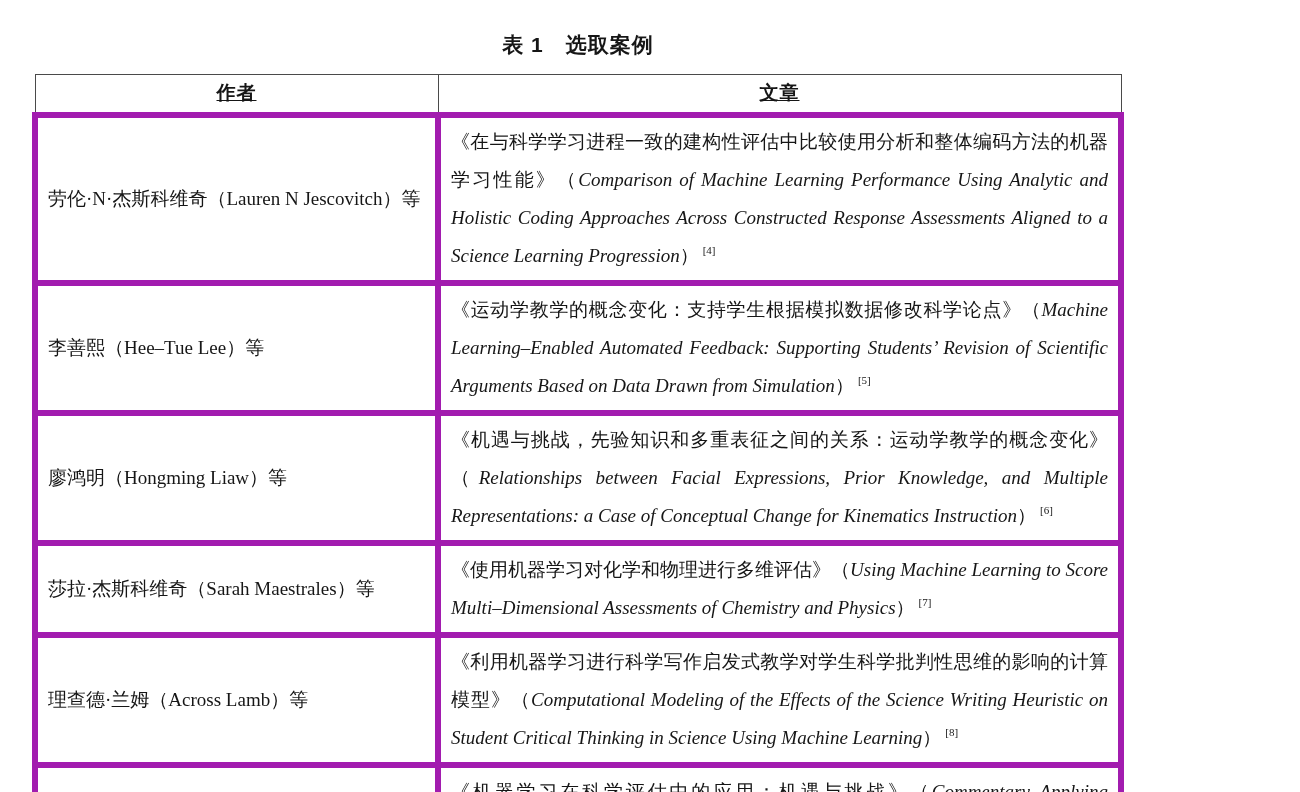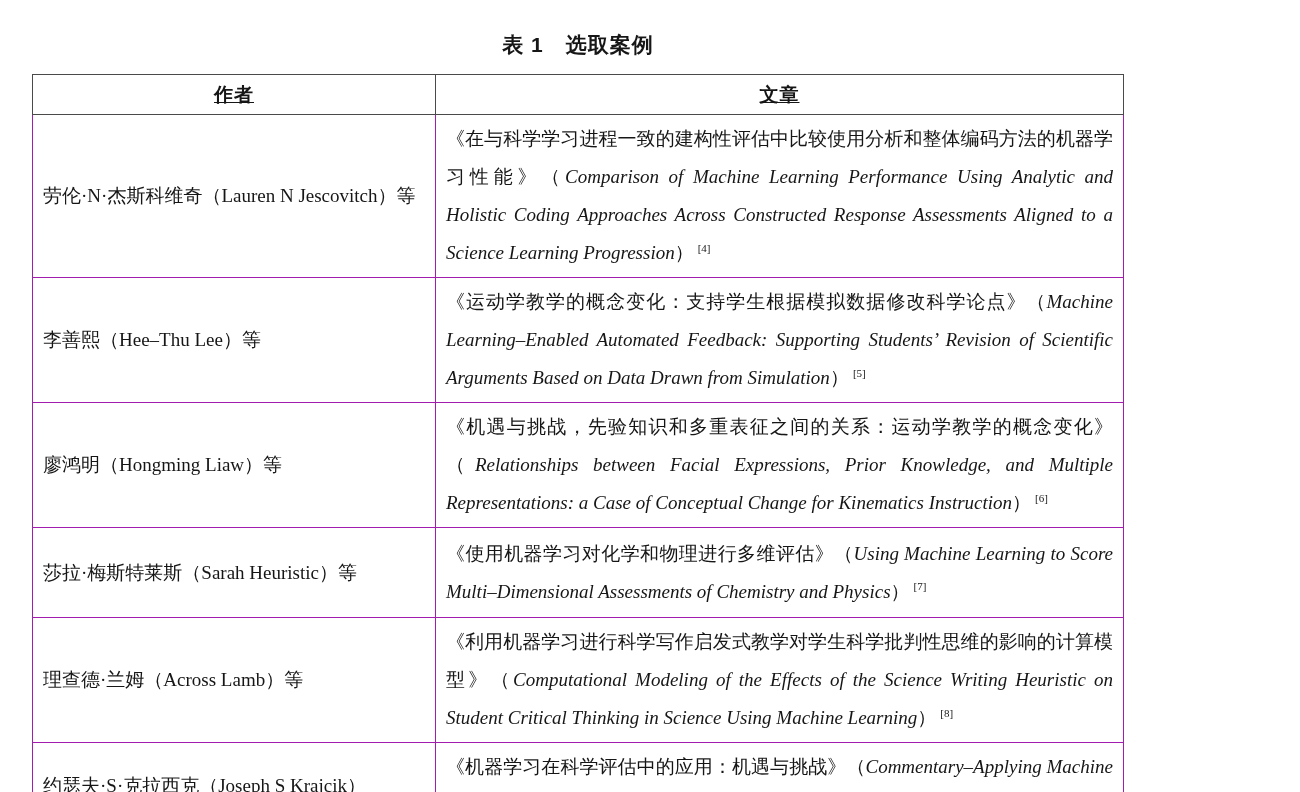--- a/index.html
+++ b/index.html
@@ -36,21 +36,21 @@
     height: 40px;
     font-family: "Liberation Sans", "DejaVu Sans", sans-serif;
     font-weight: bold;
     font-size: 19px;
     text-align: center;
     vertical-align: middle;
     letter-spacing: 1px;
     text-decoration: underline;
   }
   table.cases td {
-    border: 1px solid #a21caf;
+    border: 6px solid #a21caf;
     vertical-align: middle;
     font-size: 19px;
     line-height: 38px;
     padding: 5px 10px;
   }
   td.author-cell {
     text-align: left;
   }
   td.article-cell {
     text-align: justify;
@@ -91,31 +91,31 @@
         <th>文章</th>
       </tr>
     </thead>
     <tbody id="table-body">
   <tr>
     <td class="author-cell"><span>劳伦·N·杰斯科维奇（Lauren N Jescovitch）等</span></td>
     <td class="article-cell"><span class="zh">《在与科学学习进程一致的建构性评估中比较使用分析和整体编码方法的机器学习性能》（</span><span class="en">Comparison of Machine Learning Performance Using Analytic and Holistic Coding Approaches Across Constructed Response Assessments Aligned to a Science Learning Progression</span><span class="zh">）</span><sup class="ref">[4]</sup></td>
   </tr>
 
   <tr>
-    <td class="author-cell"><span>李善熙（Hee–Thu Lee）等</span></td>
+    <td class="author-cell"><span>李善熙（Hee–Tue Lee）等</span></td>
     <td class="article-cell"><span class="zh">《运动学教学的概念变化：支持学生根据模拟数据修改科学论点》（</span><span class="en">Machine Learning–Enabled Automated Feedback: Supporting Students’ Revision of Scientific Arguments Based on Data Drawn from Simulation</span><span class="zh">）</span><sup class="ref">[5]</sup></td>
   </tr>
 
   <tr>
     <td class="author-cell"><span>廖鸿明（Hongming Liaw）等</span></td>
     <td class="article-cell"><span class="zh">《机遇与挑战，先验知识和多重表征之间的关系：运动学教学的概念变化》（</span><span class="en">Relationships between Facial Expressions, Prior Knowledge, and Multiple Representations: a Case of Conceptual Change for Kinematics Instruction</span><span class="zh">）</span><sup class="ref">[6]</sup></td>
   </tr>
 
   <tr>
-    <td class="author-cell"><span>莎拉·梅斯特莱斯（Sarah Heuristic）等</span></td>
+    <td class="author-cell"><span>莎拉·杰斯科维奇（Sarah Maestrales）等</span></td>
     <td class="article-cell"><span class="zh">《使用机器学习对化学和物理进行多维评估》（</span><span class="en">Using Machine Learning to Score Multi–Dimensional Assessments of Chemistry and Physics</span><span class="zh">）</span><sup class="ref">[7]</sup></td>
   </tr>
 
   <tr>
     <td class="author-cell"><span>理查德·兰姆（Across Lamb）等</span></td>
     <td class="article-cell"><span class="zh">《利用机器学习进行科学写作启发式教学对学生科学批判性思维的影响的计算模型》（</span><span class="en">Computational Modeling of the Effects of the Science Writing Heuristic on Student Critical Thinking in Science Using Machine Learning</span><span class="zh">）</span><sup class="ref">[8]</sup></td>
   </tr>
 
   <tr>
     <td class="author-cell"><span>约瑟夫·S·克拉西克（Joseph S Krajcik）</span></td>

